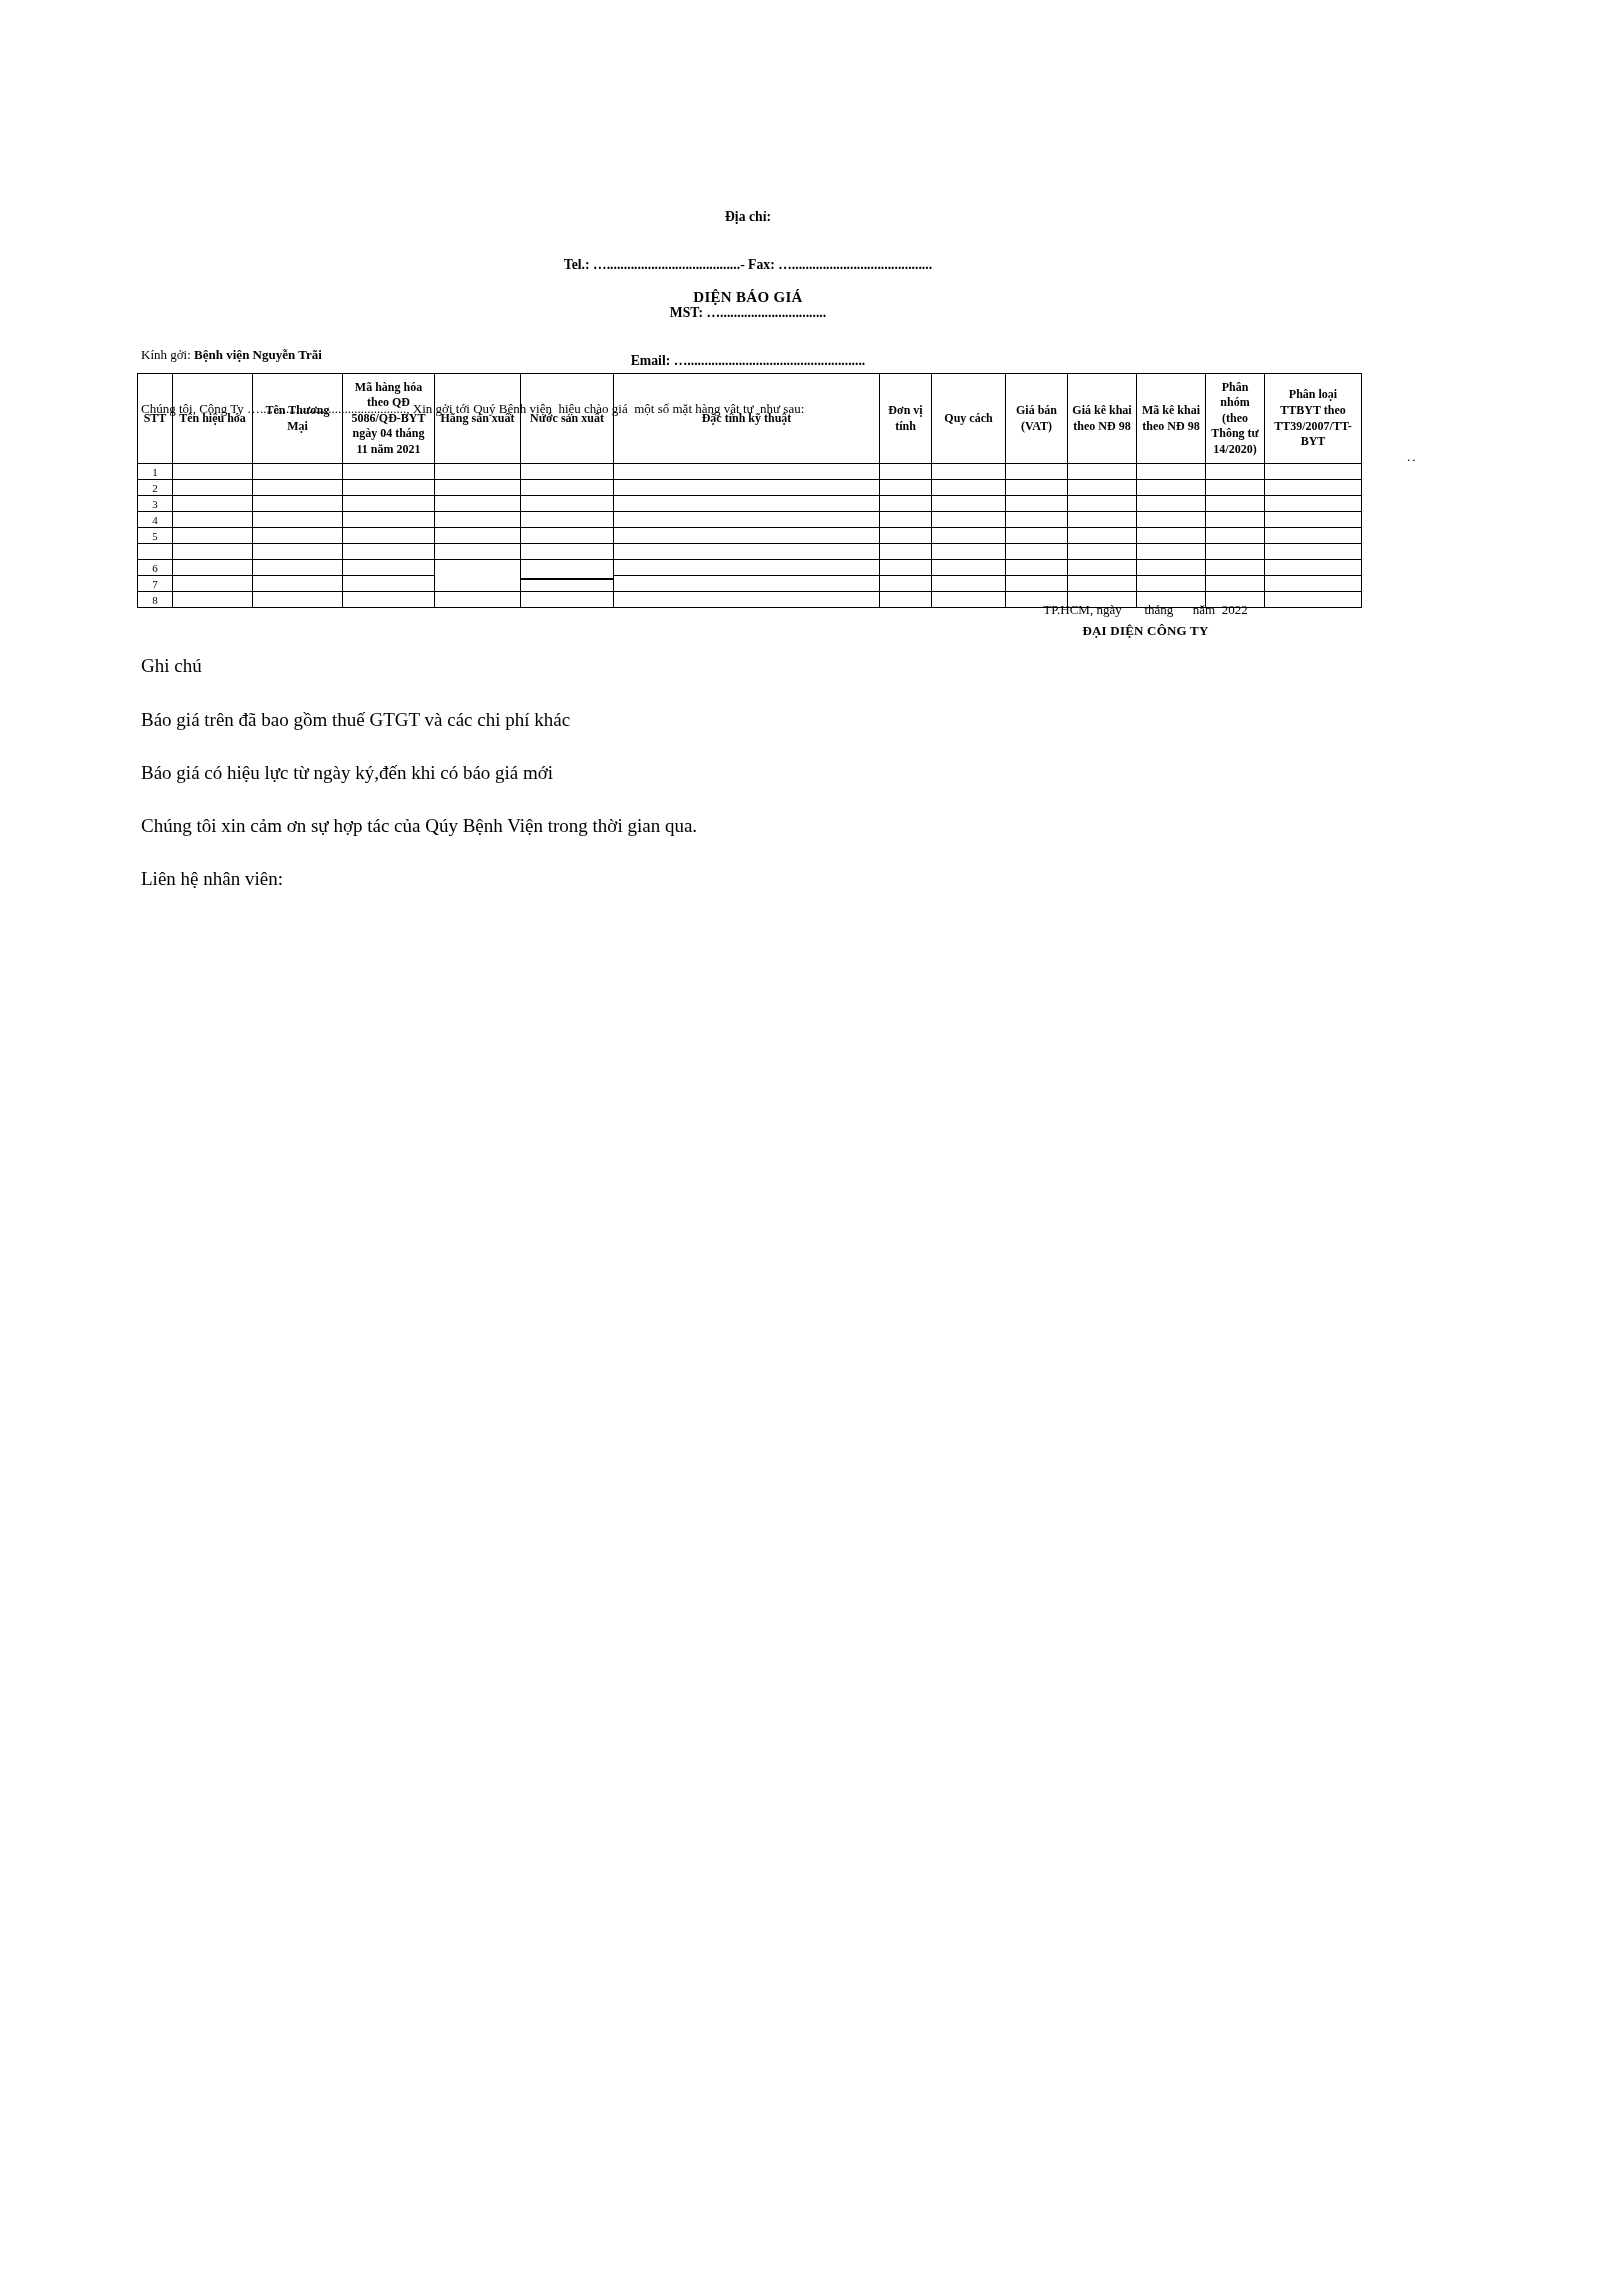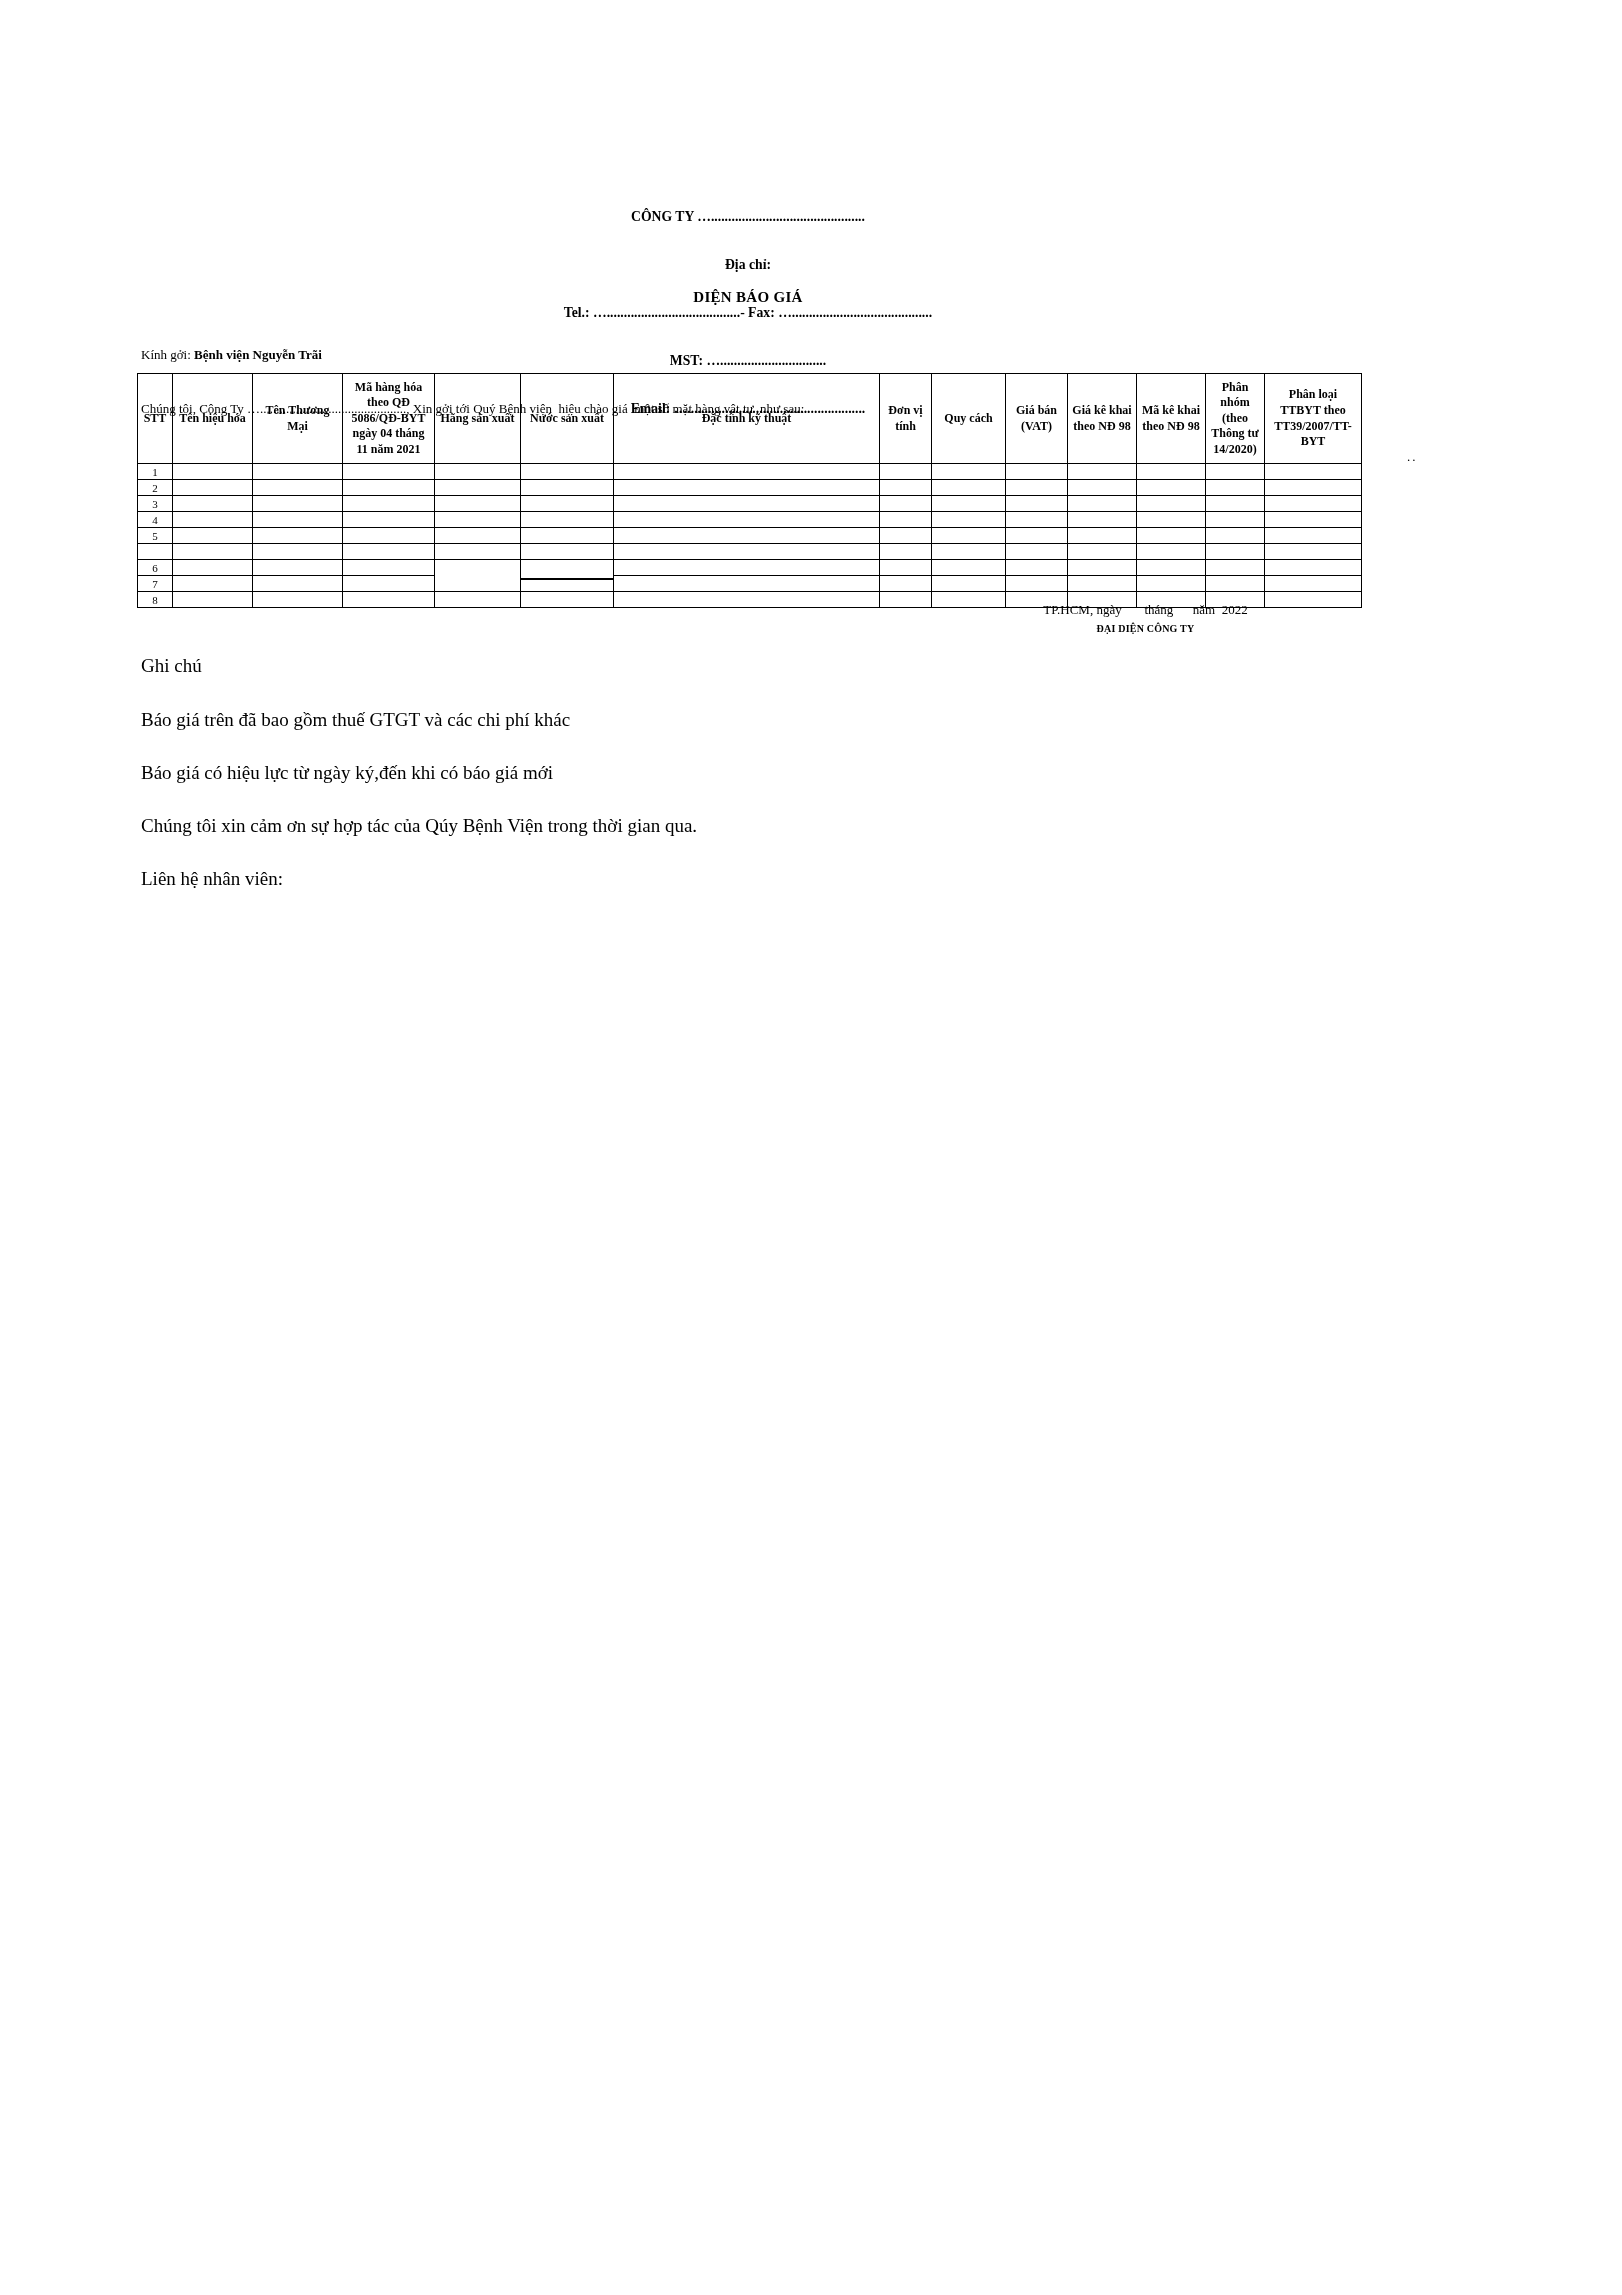--- a/index.html
+++ b/index.html
@@ -55,33 +55,32 @@
   }
 
   
   .stray{left:1407px;top:449px;font-size:13px;letter-spacing:2px;}
 
   
   .signature{
     left:1008px;top:602px;width:275px;text-align:center;
   }
   .signature .place-date{font-size:13px;white-space:pre;}
-  .signature .rep{font-size:10px;font-weight:bold;margin-top:4.6px;letter-spacing:0.2px;}
+  .signature .rep{font-size:13px;font-weight:bold;margin-top:4.6px;letter-spacing:0.2px;}
 
   
   .notes{
     left:141px;top:622px;width:916px;
     font-size:19px;line-height:17.7px;white-space:pre-wrap;
   }
 </style>
 </head>
 <body>
 
 <div class="abs company-header">
-  <div>CÔNG TY ….............................................</div>
   <div>Địa chỉ:</div>
   <div>Tel.: ….......................................- Fax: ….........................................</div>
   <div>MST: …...............................</div>
   <div>Email: …....................................................</div>
 </div>
 
 <div class="abs doc-title">DIỆN BÁO GIÁ</div>
 
 <div class="abs greeting">
   <div><span>Kính gởi: </span><span class="to-name">Bệnh viện Nguyễn Trãi</span></div>

